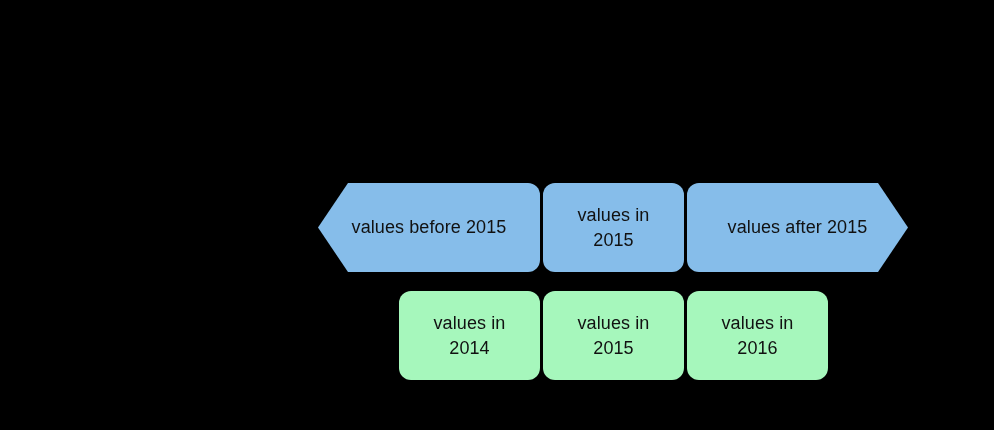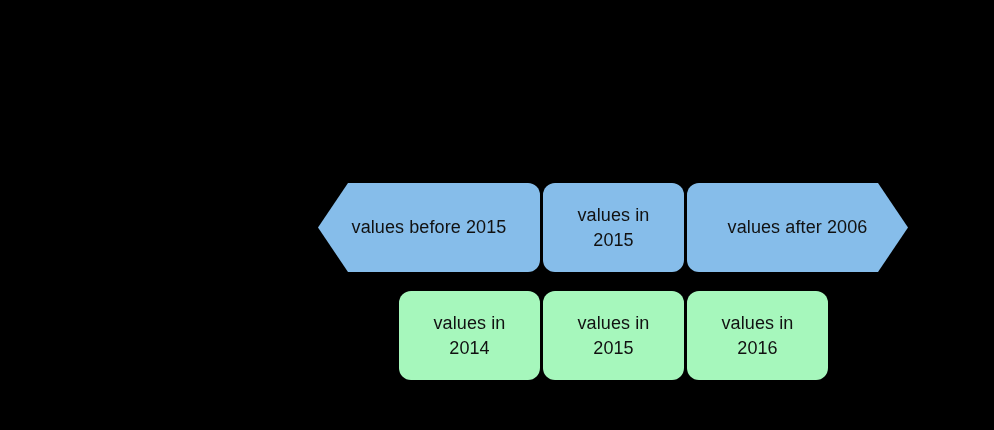--- a/index.html
+++ b/index.html
@@ -112,21 +112,21 @@
     <div class="node shape-arrow-left" style="left: 318px; top: 183px; width: 222px; height: 89px; background: rgb(134, 189, 234); color: rgb(17, 17, 17);">
       <span class="label">values before 2015</span>
     </div>
 
     <div class="node shape-rect" style="left: 543px; top: 183px; width: 141px; height: 89px; background: rgb(134, 189, 234); color: rgb(17, 17, 17);">
       <span class="label">values in
 2015</span>
     </div>
 
     <div class="node shape-arrow-right" style="left: 687px; top: 183px; width: 221px; height: 89px; background: rgb(134, 189, 234); color: rgb(17, 17, 17);">
-      <span class="label">values after 2006</span>
+      <span class="label">values after 2015</span>
     </div>
 
   </div>
 
   <div class="row-lower">
 
     <div class="node shape-rect" style="left: 399px; top: 291px; width: 141px; height: 89px; background: rgb(166, 247, 188); color: rgb(17, 17, 17);">
       <span class="label">values in
 2014</span>
     </div>

